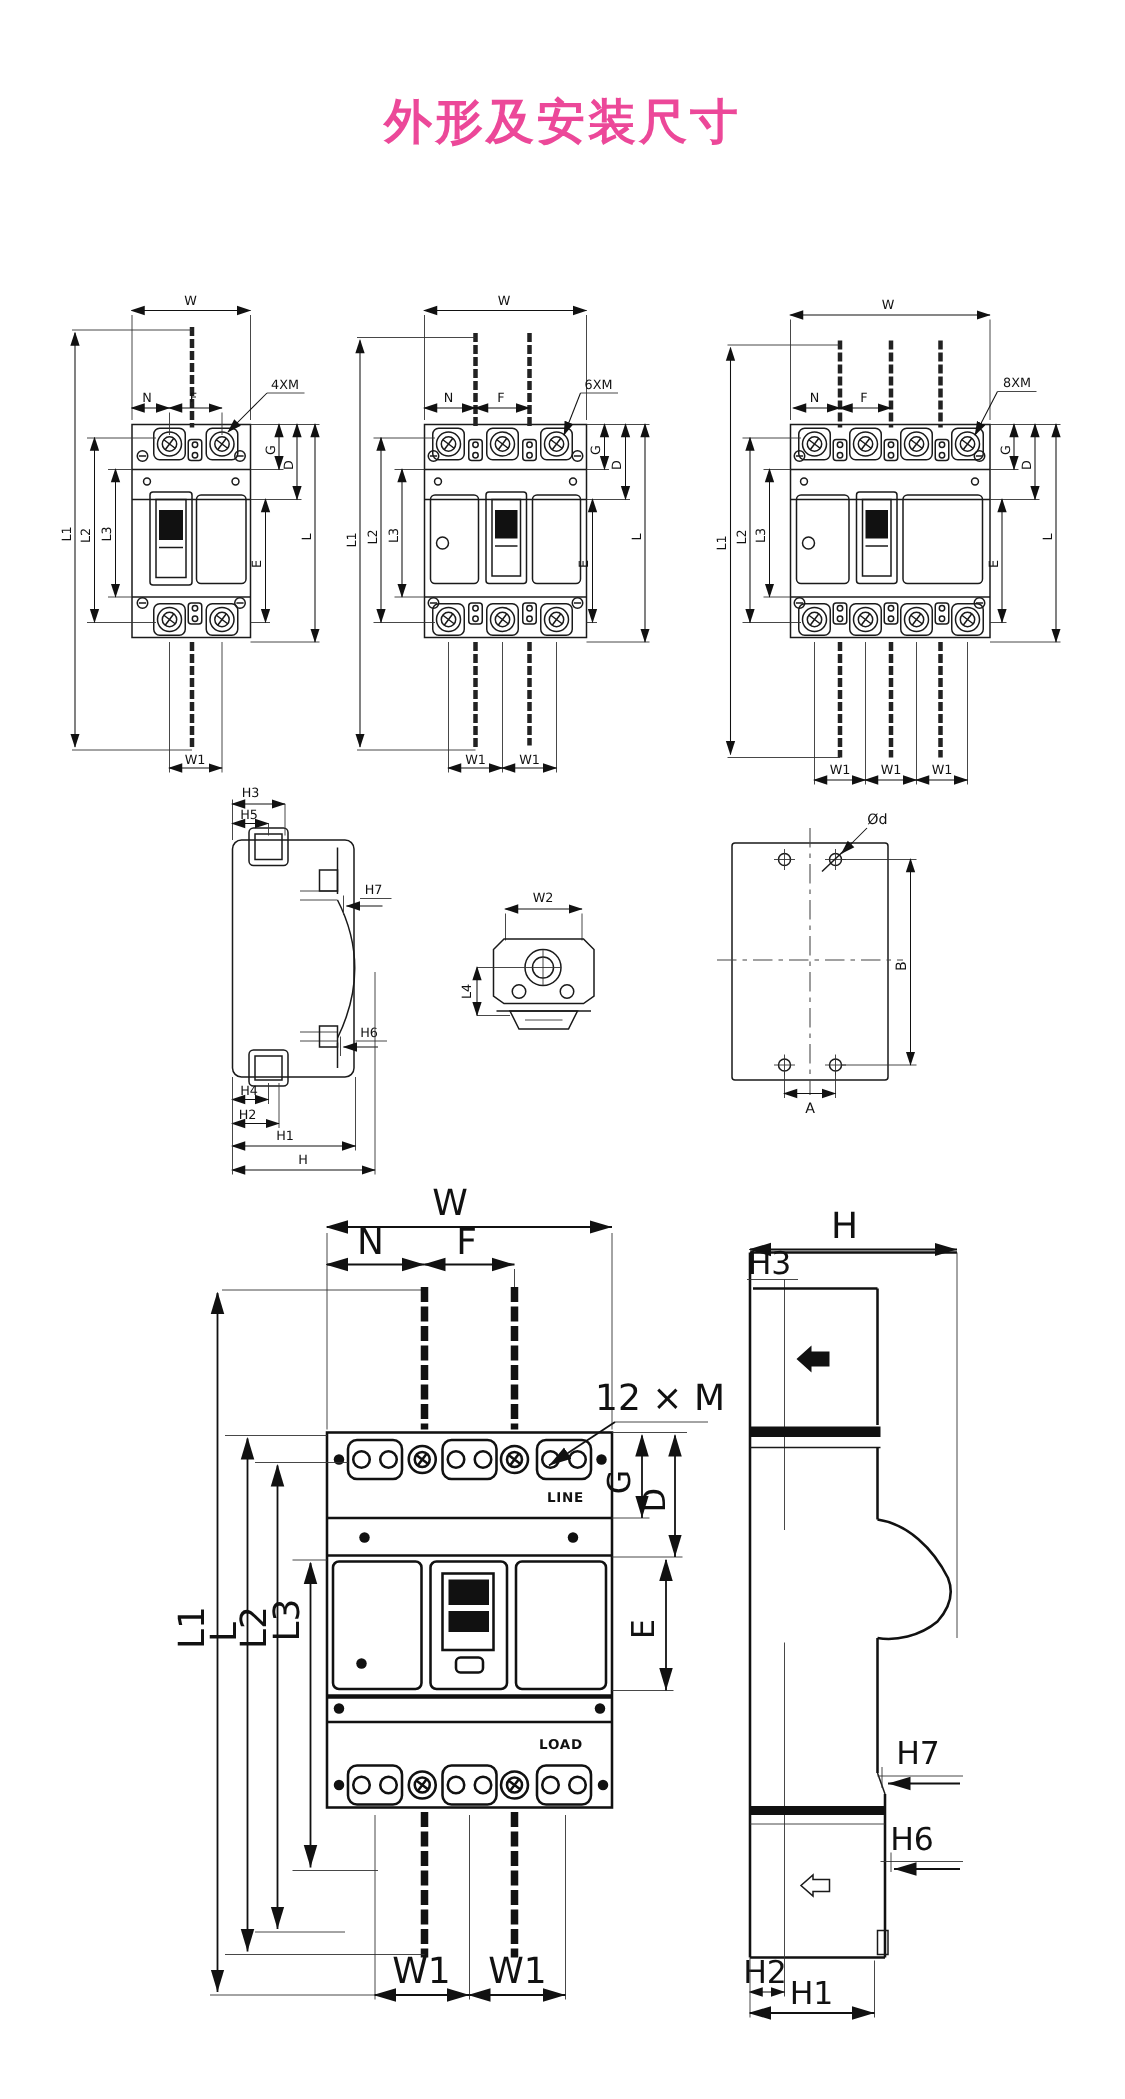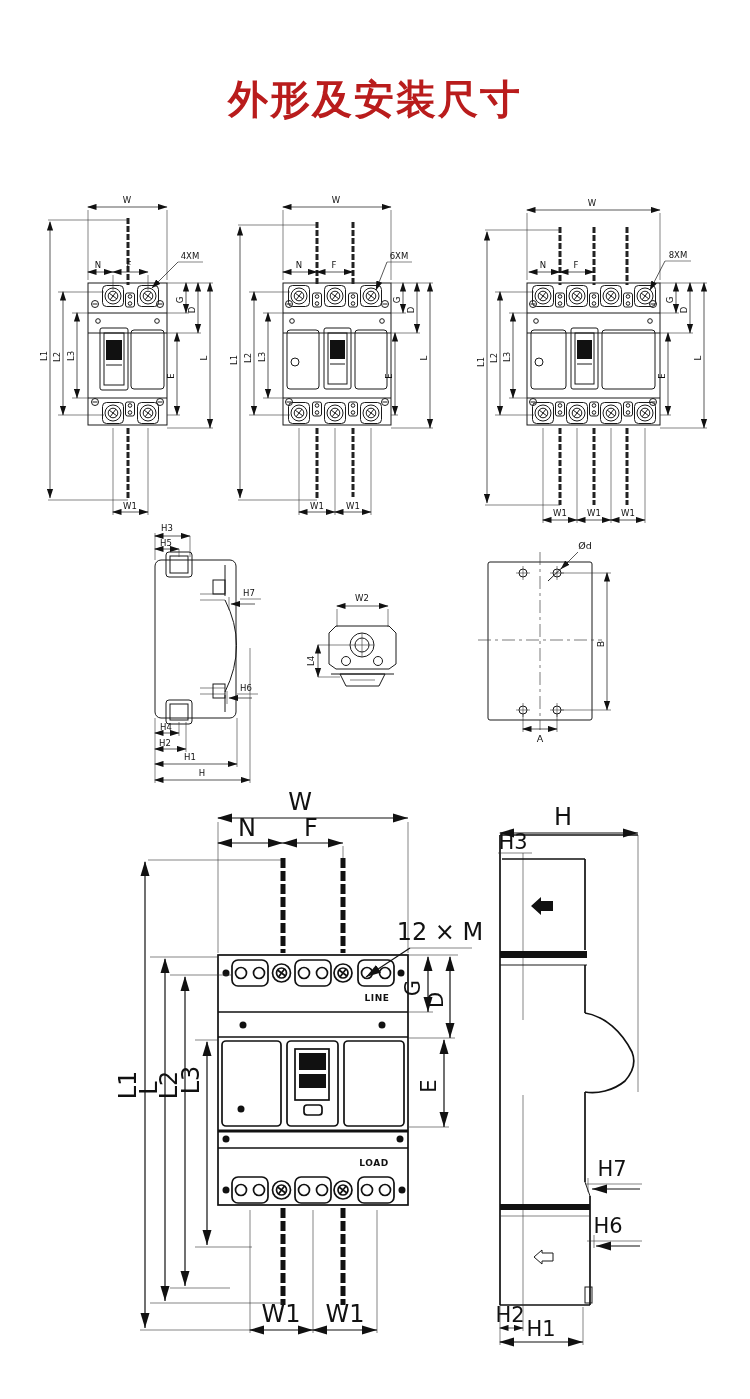--- a/index.html
+++ b/index.html
@@ -1,17 +1,17 @@
 <!DOCTYPE html>
 <html><head>
 <meta charset="utf-8">
 <style>
   html,body{margin:0;padding:0;background:#ddd;}
   .page{position:relative;width:750px;height:1399px;background:#fff;margin:0 auto;overflow:hidden;font-family:"DejaVu Sans","Liberation Sans",sans-serif;}
-  .title{position:absolute;top:72px;left:0;width:100%;text-align:center;font-size:40px;font-weight:bold;color:#b91c1c;letter-spacing:2px;}
+  .title{position:absolute;top:60px;left:0;width:100%;text-align:center;font-size:32px;font-weight:bold;color:#ec4899;letter-spacing:2px;}
   svg{position:absolute;top:0;left:0;}
   svg text{fill:#111;font-family:"DejaVu Sans","Liberation Sans",sans-serif;text-anchor:middle;}
   .o{fill:none;stroke:#1a1a1a;stroke-width:1;}
   .ob{fill:none;stroke:#111;stroke-width:1.7;}
   .th{fill:none;stroke:#111;stroke-width:3;}
   .x{fill:none;stroke:#333;stroke-width:0.6;}
   .blk{fill:#111;stroke:none;}
   .cl{fill:none;stroke:#444;stroke-width:0.7;stroke-dasharray:13 4 3 4;}
   .bar{fill:none;stroke:#222;stroke-width:3;stroke-dasharray:6 2;}
   .barb{fill:none;stroke:#111;stroke-width:5;stroke-dasharray:10 3;}

